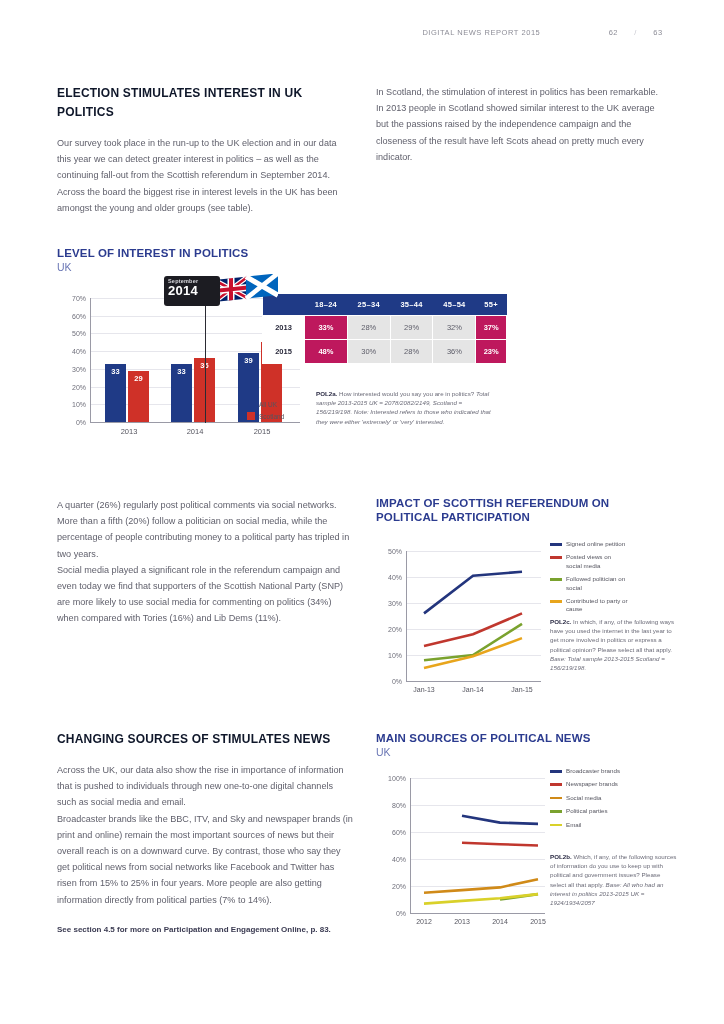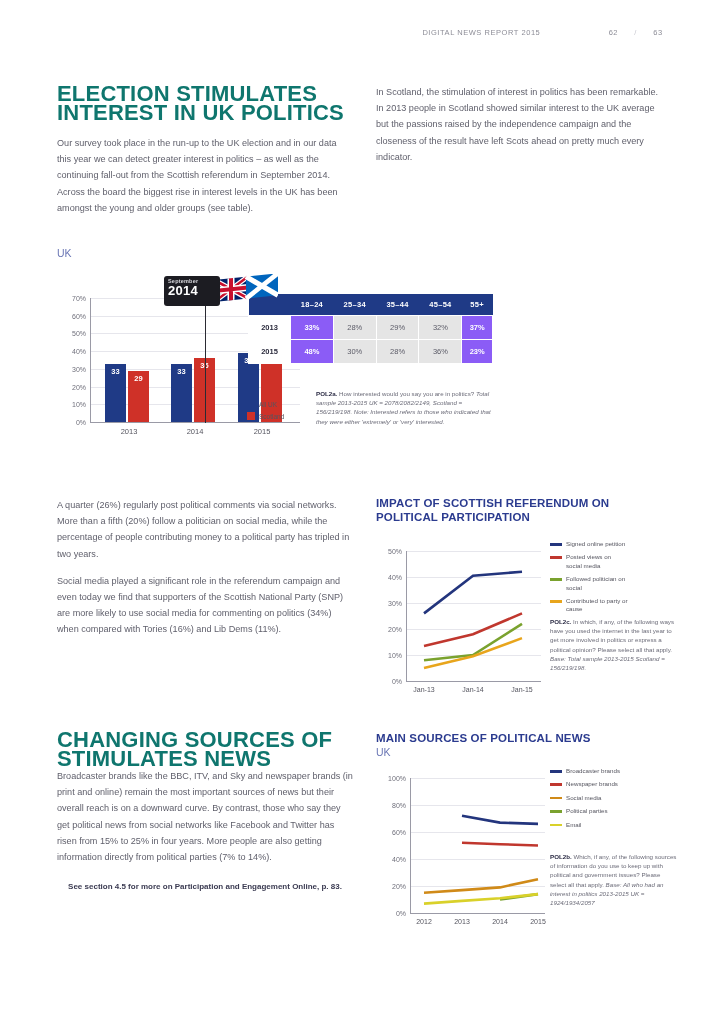--- a/index.html
+++ b/index.html
@@ -17,34 +17,34 @@
     position: absolute; top: 28px; left: 0; right: 55px;
     display: flex; justify-content: flex-end; align-items: center;
     font-size: 7.5px; letter-spacing: .55px; color: #8d8d97;
   }
   .pg-header .rep-title { margin-right: 62px; }
   .pg-header .pno { width: 22px; text-align: center; }
   .pg-header .slash { color: #c9c9d1; margin: 0 10px; }
 
   
   h1.sec-title {
-    font-size: 22px; line-height: 19px; font-weight: bold;
-    color: #0f766e; letter-spacing: .2px;
+    font-size: 12px; line-height: 19px; font-weight: bold;
+    color: #0f172a; letter-spacing: .2px;
   }
   h2.chart-title {
     font-size: 11.5px; line-height: 14px; font-weight: bold;
     color: #2b3b8f; letter-spacing: .15px;
   }
   .chart-sub { font-size: 10.5px; color: #6b77b5; margin-top: 1px; }
 
   p.body {
-    font-size: 9.1px; line-height: 16.2px; color: #5f5f6b; margin-top: 11px;
+    font-size: 9.1px; line-height: 16.2px; color: #5f5f6b; 
   }
   p.body:first-of-type { margin-top: 0; }
-  .note-bold { font-size: 8px; font-weight: bold; color: #3b3b52; line-height: 13px; text-align: center; }
+  .note-bold { font-size: 8px; font-weight: bold; color: #3b3b52; line-height: 13px; }
 
   
   .blk { position: absolute; }
 
   #intro-left  { left: 57px;  top: 84px;  width: 295px; }
   #intro-left p.body { margin-top: 13px; }
   #intro-right { left: 376px; top: 84px;  width: 292px; }
 
   #chart1-head { left: 57px;  top: 246px; width: 300px; }
   #sec2-left   { left: 57px;  top: 497px; width: 296px; }
@@ -81,35 +81,35 @@
   .flagtag .m { font-size: 5.5px; letter-spacing: .2px; color: #d8d8dd; font-weight: bold; }
   .flagtag .y { font-size: 13px; font-weight: bold; line-height: 13px; letter-spacing: .3px; }
 
   .flags { position: absolute; left: 157px; top: -14px; width: 64px; height: 32px; z-index: 3; }
 
   .bc-legend { position: absolute; left: 190px; top: 112px; font-size: 6.5px; color: #55555f; }
   .bc-legend .row { display: flex; align-items: center; margin-bottom: 4px; }
   .bc-legend .sw { width: 8px; height: 8px; margin-right: 4px; }
 
   
-  #agetable { left: 248px; top: 294px; width: 245px; }
+  #agetable { left: 262px; top: 294px; width: 245px; }
   table.age { border-collapse: collapse; width: 100%; font-size: 7.5px; }
   table.age th {
     background: #1f3a86; color: #fff; font-size: 7.5px; font-weight: bold;
     padding: 6px 0; text-align: center; letter-spacing: .3px;
   }
   table.age th.corner { background: #1f3a86; }
   table.age td {
     padding: 7px 0; text-align: center; background: #e5e5e5; color: #5c5c68;
     border: 1.5px solid #ffffff;
   }
   table.age td.rowh {
     background: #ffffff; font-weight: bold; color: #2b2b3d; width: 42px; text-align: center;
   }
-  table.age td.hl { background: #8b5cf6; color: #ffffff; font-weight: bold; }
+  table.age td.hl { background: #be185d; color: #ffffff; font-weight: bold; }
 
   .qnote { font-size: 6.2px; line-height: 9.2px; color: #6b6b78; }
   .qnote b { color: #2b2b44; }
   .qnote i { font-style: italic; }
   #pol2a { left: 316px; top: 389px; width: 178px; }
 
   
   .lc { position: absolute; }
   .lc-plot { position: absolute; }
   .lc-grid { position: absolute; left: 0; width: 100%; height: 1px; background: #e6e6ec; }
@@ -142,20 +142,21 @@
   <div class="blk" id="intro-left">
     <h1 class="sec-title">ELECTION STIMULATES INTEREST IN UK POLITICS</h1>
     <p class="body">Our survey took place in the run-up to the UK election and in our data this year we can detect greater interest in politics – as well as the continuing fall-out from the Scottish referendum in September 2014. Across the board the biggest rise in interest levels in the UK has been amongst the young and older groups (see table).</p>
   </div>
 
   <div class="blk" id="intro-right">
     <p class="body">In Scotland, the stimulation of interest in politics has been remarkable. In 2013 people in Scotland showed similar interest to the UK average but the passions raised by the independence campaign and the closeness of the result have left Scots ahead on pretty much every indicator.</p>
   </div>
 
   <div class="blk" id="chart1-head">
+    <h2 class="chart-title">LEVEL OF INTEREST IN POLITICS</h2>
     <div class="chart-sub">UK</div>
   </div>
 
   <div class="blk" id="barchart">
 
     <div class="bc-grid">
       <div class="bc-gridline" style="top:0"></div>
       <div class="bc-gridline" style="top:17.7px"></div>
       <div class="bc-gridline" style="top:35.4px"></div>
       <div class="bc-gridline" style="top:53.1px"></div>
@@ -333,20 +334,21 @@
       </div>
     </div>
   </div>
 
   <div class="blk qnote" id="pol2c">
     <b>POL2c.</b><span> In which, if any, of the following ways have you used the internet in the last year to get more involved in politics or express a political opinion? Please select all that apply. </span><i>Base: Total sample 2013-2015 Scotland = 156/219/198.</i>
   </div>
 
   <div class="blk" id="sec3-left">
     <h1 class="sec-title">CHANGING SOURCES OF STIMULATES NEWS</h1>
+    <p class="body" style="margin-top:13px">Across the UK, our data also show the rise in importance of information that is pushed to individuals through new one-to-one digital channels such as social media and email.</p>
     <p class="body">Broadcaster brands like the BBC, ITV, and Sky and newspaper brands (in print and online) remain the most important sources of news but their overall reach is on a downward curve. By contrast, those who say they get political news from social networks like Facebook and Twitter has risen from 15% to 25% in four years. More people are also getting information directly from political parties (7% to 14%).</p>
     <p class="note-bold" style="margin-top:15px">See section 4.5 for more on Participation and Engagement Online, p. 83.</p>
   </div>
 
   <div class="blk" id="chart3-head">
     <h2 class="chart-title">MAIN SOURCES OF POLITICAL NEWS</h2>
     <div class="chart-sub">UK</div>
   </div>
 
   <div class="lc" id="chart3">

